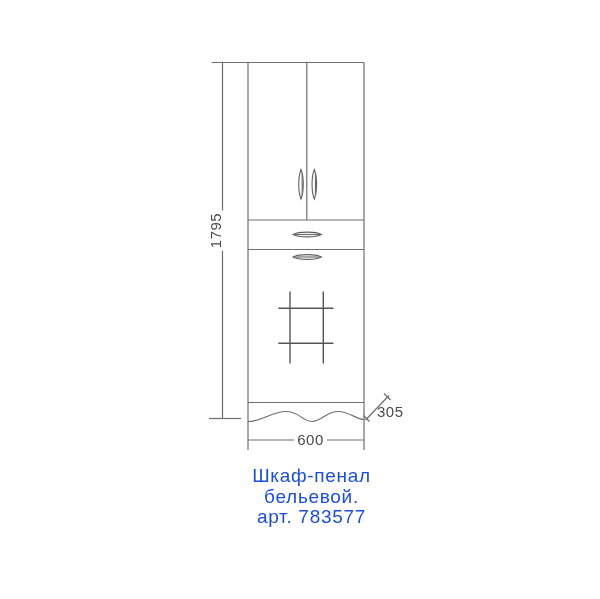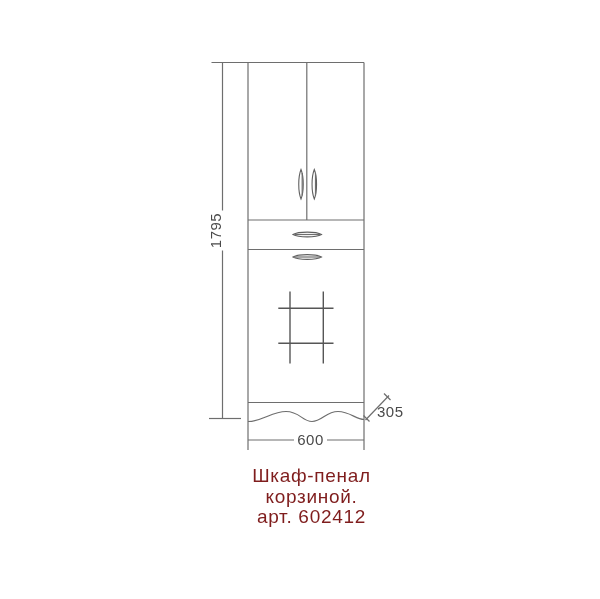--- a/index.html
+++ b/index.html
@@ -40,21 +40,21 @@
     font-family: "Liberation Sans", sans-serif;
     font-size: 15px;
     letter-spacing: 0.5px;
   }
   .caption {
     position: absolute;
     left: 161px;
     top: 466px;
     width: 301px;
     text-align: center;
-    color: #7f1d1d;
+    color: #1d4ed8;
     font-size: 19px;
     line-height: 20.5px;
     letter-spacing: 0.7px;
   }
 </style>
 </head>
 <body>
 
 <div class="stage">
 
@@ -128,17 +128,17 @@
     <g>
       <line x1="365.5" y1="420" x2="389" y2="395.5"></line>
       <line x1="384" y1="393.5" x2="390.5" y2="400"></line>
       <line x1="363.5" y1="415.5" x2="369.5" y2="421.5"></line>
       <text x="377" y="417">305</text>
     </g>
   </svg>
 
   <div class="caption">
     <div>Шкаф-пенал</div>
-    <div>корзиной.</div>
-    <div>арт. 602412</div>
+    <div>бельевой.</div>
+    <div>арт. 783577</div>
   </div>
 
 </div>
 
 </body></html>

